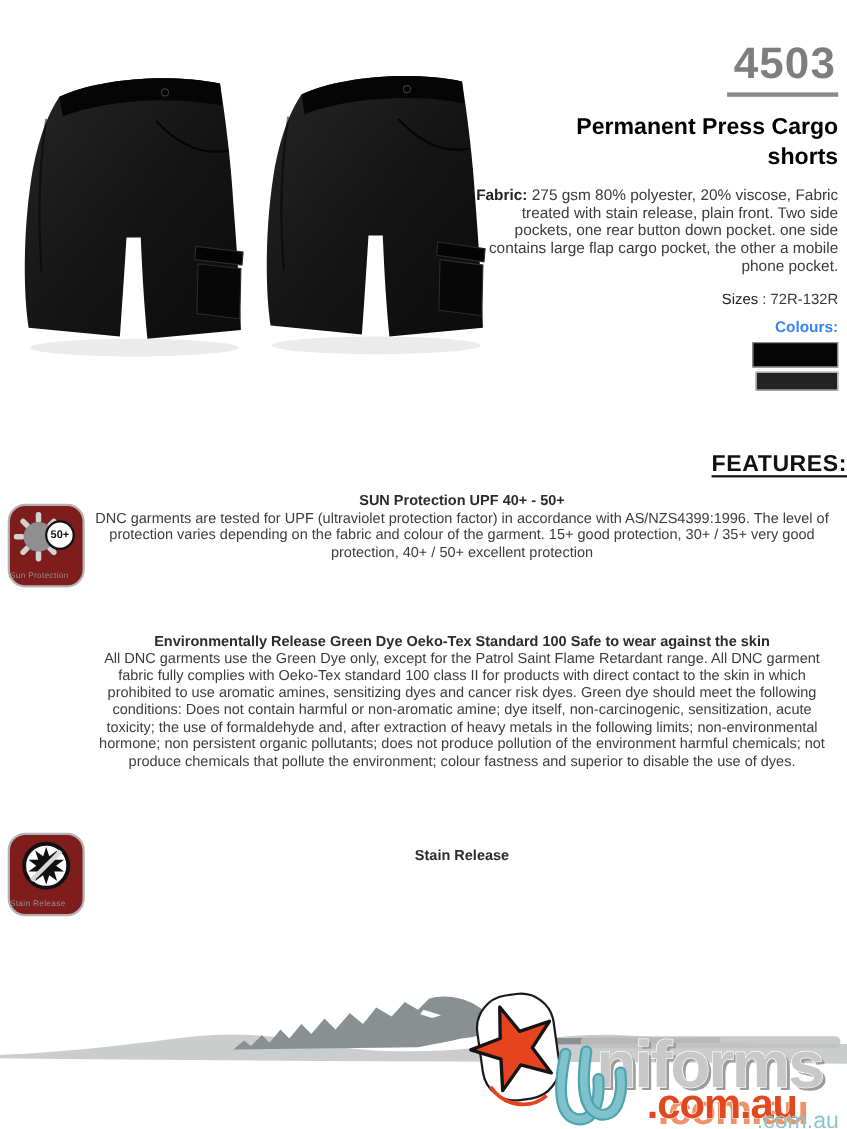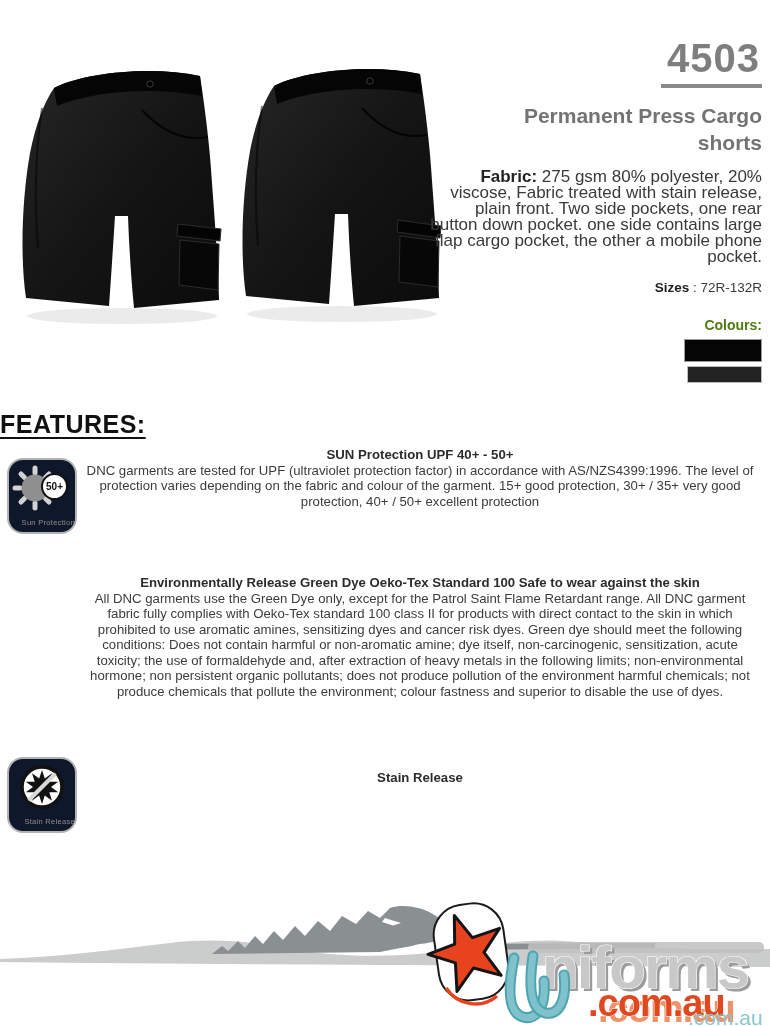--- a/index.html
+++ b/index.html
@@ -8,44 +8,44 @@
   .page { position:relative; width:770px; height:1026px; background:#fff; overflow:hidden;padding-left:48px; }
 
   
   .photo-area { position:absolute; left:12px; top:48px; width:440px; height:310px; }
 
   
   .info-col { position:absolute; top:36px; right:8px; width:334px; text-align:right; }
   .product-code { display:inline-block; font-size:40px; font-weight:bold; color:#7e7e7e;
                   letter-spacing:1px; border-bottom:4px solid #8a8a8a; padding:0 2px 3px 6px; }
   .product-title { width:260px; margin:14px 0 0 auto; font-size:21px; line-height:27px;
-                   font-weight:bold; color:#737373; }
-  .fabric-par { margin-top:13px; font-size:17px; line-height:16px; color:#3a3a3a; }
+                   font-weight:bold; color:#000000; }
+  .fabric-par { margin-top:13px; font-size:14px; line-height:16px; color:#3a3a3a; }
   .fabric-par b { color:#222; }
   .sizes-line { margin-top:15px; font-size:13.5px; color:#3a3a3a; }
-  .sizes-line .lbl { font-weight:bold; color:#222; }
-  .colours-line { margin-top:22px; font-size:14px; font-weight:bold; color:#4d7c0f; }
+  .sizes-line .lbl { font-weight:normal; color:#222; }
+  .colours-line { margin-top:10px; font-size:14px; font-weight:bold; color:#3b82f6; }
   .swatch { margin:6px 0 0 auto; }
   .swatch-1 { width:78px; height:23px; border:1px solid #9a9a9a; }
   .swatch-2 { width:75px; height:17px; border:1px solid #bdbdbd; margin-top:4px; }
 
   
-  .features-heading { position:absolute; top:410px; left:0; width:770px; text-align:left;
-                      font-size:25px; font-weight:bold; letter-spacing:.5px; color:#111;
+  .features-heading { position:absolute; top:410px; left:0; width:770px; text-align:right;
+                      font-size:21px; font-weight:bold; letter-spacing:.5px; color:#111;
                       text-decoration:underline; text-underline-offset:4px; }
   .feature-row { position:absolute; left:85px; right:15px; text-align:center; }
   .feature-row .f-title { font-size:13.2px; font-weight:bold; color:#2c2c2c; line-height:15.5px; }
   .feature-row .f-body  { font-size:13.2px; color:#3c3c3c; line-height:15.5px; }
   .row-1 { top:447px; } .row-2 { top:575px; } .row-3 { top:770px; }
 
-  .icon-box { position:absolute; left:7px; width:70px; height:76px; background:#0f172a;
+  .icon-box { position:absolute; left:7px; width:70px; height:76px; background:#7f1d1d;
               border:2px solid #b3b3b3; border-radius:16px; }
   .icon-1 { top:458px; } .icon-2 { top:576px; } .icon-3 { top:757px; }
   .icon-box svg { display:block; margin:2px auto 0; }
-  .icon-label { position:absolute; bottom:5px; left:0; width:100%; text-align:right;
+  .icon-label { position:absolute; bottom:5px; left:0; width:100%; text-align:left;
                 font-size:7.5px; color:#8f8f8f; letter-spacing:.3px; }
   .upf-badge { position:absolute; top:13px; right:7px; width:27px; height:27px; background:#fff;
                border:2.5px solid #111; border-radius:50%; font-size:10px; font-weight:bold;
                color:#111; display:flex; align-items:center; justify-content:center; }
 
   
   .footer { position:absolute; left:0; top:896px; width:770px; height:130px; }
 </style>
 </head>
 <body>

